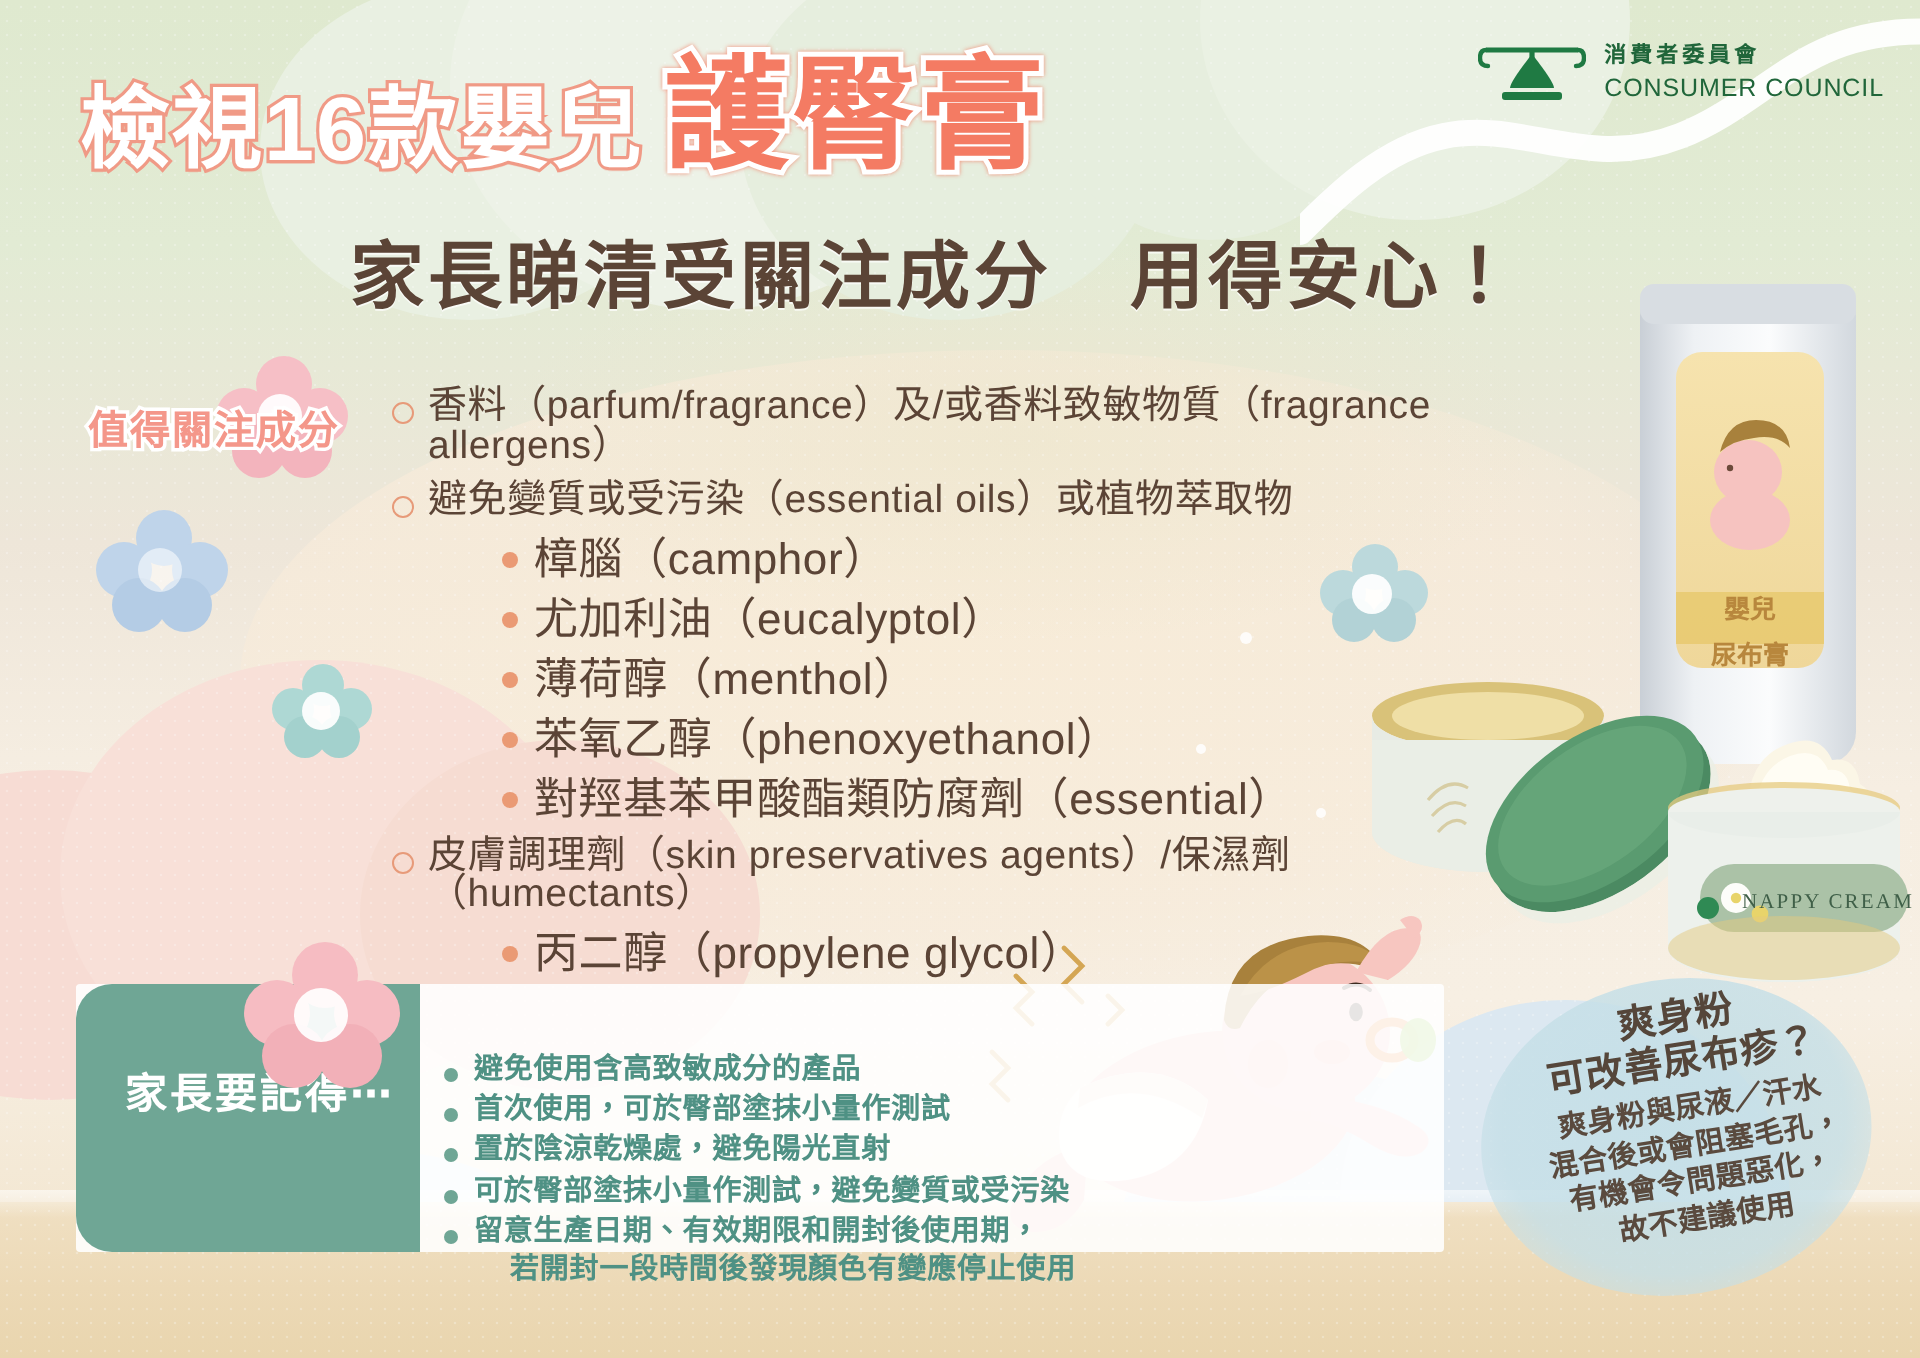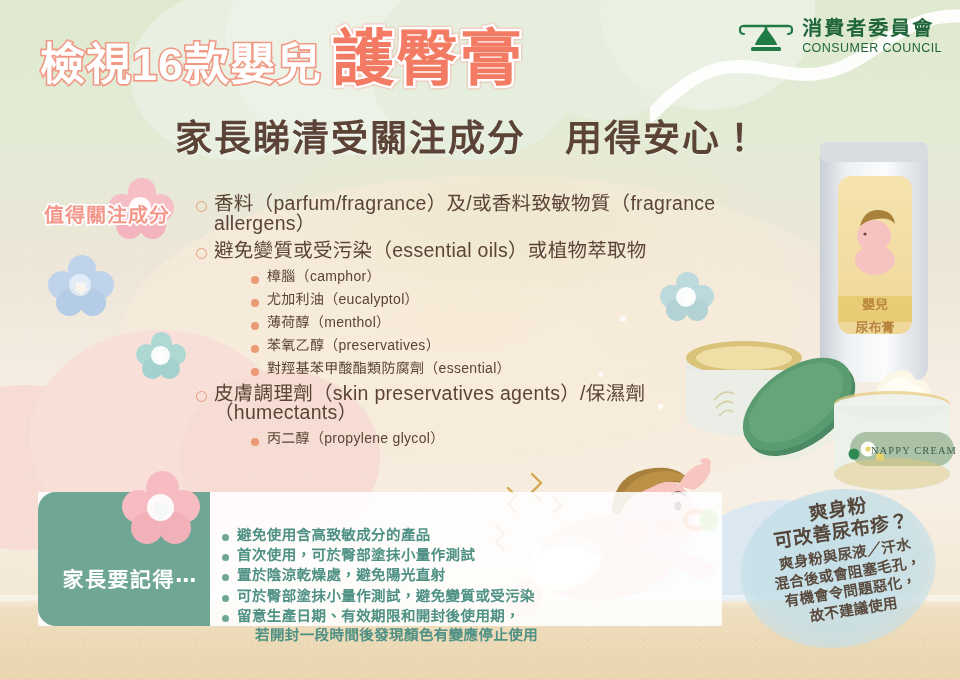--- a/index.html
+++ b/index.html
@@ -80,21 +80,21 @@
   .flower{position:absolute;}
   .flower .p{position:absolute;border-radius:50%;}
   .flower .c{position:absolute;border-radius:50%;background:#ffffff;opacity:.92;}
 
   
   .logo{
     position:absolute;right:18px;top:18px;display:flex;align-items:center;gap:9px;
   }
   .logo .scale{width:54px;height:36px;flex:none;}
   .logo .ltext{line-height:1.05;color:#1f7a43;}
-  .logo .lzh{font-size:20px;letter-spacing:2.0px;font-weight:700;color:#20663a;}
+  .logo .lzh{font-size:11px;letter-spacing:2.0px;font-weight:700;color:#20663a;}
   .logo .len{font-size:12.5px;letter-spacing:.45px;color:#20663a;font-weight:400;margin-top:2px;}
 
   .title-row{
     position:absolute;left:40px;top:28px;width:760px;
     display:flex;align-items:flex-end;gap:0px;
   }
   .t-small{
     font-size:45px;font-weight:700;letter-spacing:1px;line-height:1;
     color:#ffffff;
     -webkit-text-stroke:3.2px #f09a86;
@@ -121,41 +121,41 @@
     font-size:20px;font-weight:700;letter-spacing:1px;
     color:#f4978a;
     -webkit-text-stroke:3.4px #ffffff;
     paint-order:stroke fill;
   }
 
   
   .ing{position:absolute;left:196px;top:194px;width:560px;color:#5b4436;}
   .ing .row{display:flex;align-items:flex-start;line-height:1.0;margin-bottom:8px;}
   .ing .lvl1{font-size:19.5px;}
-  .ing .lvl2{font-size:14px;margin-left:55px;}
+  .ing .lvl2{font-size:22px;margin-left:55px;}
   .ing .bullet1{
     width:9px;height:9px;border:1.6px solid #e79a79;border-radius:50%;
     margin-top:7px;margin-right:7px;flex:none;background:transparent;
   }
   .ing .bullet2{
     width:8px;height:8px;border-radius:50%;background:#ea9a74;
     margin-top:7px;margin-right:8px;flex:none;
   }
   .ing .txt{letter-spacing:.3px;}
 
   
   .tips-panel{
     position:absolute;left:38px;top:492px;width:684px;height:134px;
     background:rgba(255,255,255,.88);
     border-radius:2px;
   }
   .tips-badge{
     position:absolute;left:38px;top:492px;width:172px;height:134px;
     background:#6fa695;border-radius:18px 0 0 18px;
-    display:flex;align-items:center;justify-content:center;
+    display:flex;justify-content:center;
   }
   .tips-badge span{
     color:#fff;font-size:21px;font-weight:700;letter-spacing:1.5px;
     margin-top:38px;margin-left:12px;
   }
   .tips-list{
     position:absolute;left:222px;top:528px;width:480px;color:#4f9184;
   }
   .tips-list .t-row{display:flex;align-items:flex-start;margin-bottom:5px;line-height:1.05;}
   .tips-list .t-dot{
@@ -441,21 +441,21 @@
       <div class="row lvl2">
         <span class="bullet2"></span>
         <span class="txt">尤加利油（eucalyptol）</span>
       </div>
       <div class="row lvl2">
         <span class="bullet2"></span>
         <span class="txt">薄荷醇（menthol）</span>
       </div>
       <div class="row lvl2">
         <span class="bullet2"></span>
-        <span class="txt">苯氧乙醇（preservatives）</span>
+        <span class="txt">苯氧乙醇（phenoxyethanol）</span>
       </div>
       <div class="row lvl2">
         <span class="bullet2"></span>
         <span class="txt">對羥基苯甲酸酯類防腐劑（essential）</span>
       </div>
       <div class="row lvl1">
         <span class="bullet1"></span>
         <span class="txt">皮膚調理劑（skin preservatives agents）/保濕劑（humectants）</span>
       </div>
       <div class="row lvl2">

